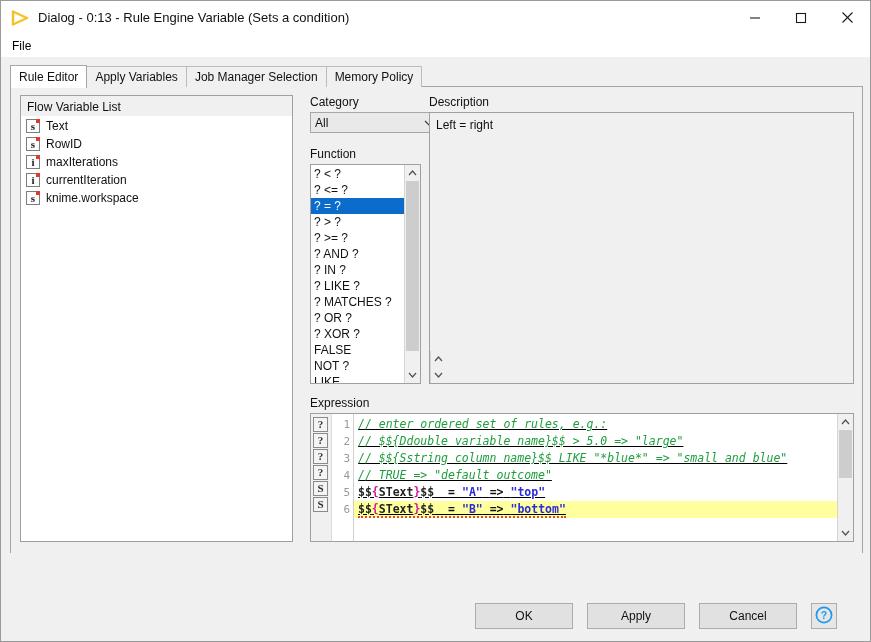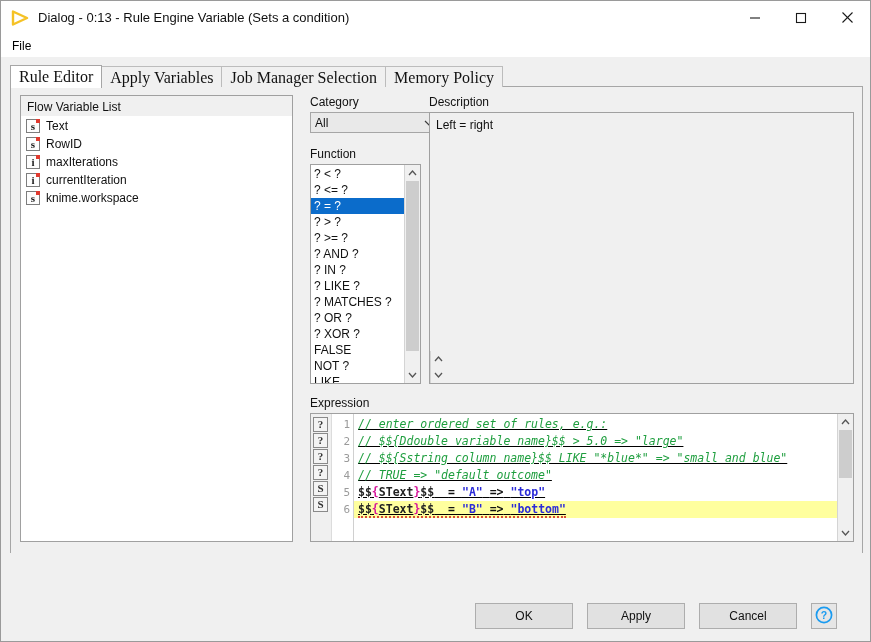--- a/index.html
+++ b/index.html
@@ -91,29 +91,28 @@
     left: 9px; top: 8px;
     height: 22px;
     display: flex;
     align-items: flex-end;
     z-index: 4;
   }
   .tab {
     height: 21px;
     line-height: 21px;
     padding: 0 8px;
-    font-size: 16px;
+    font-size: 12px;
     background: #f0f0f0;
     border: 1px solid #bcbcbc;
     border-bottom: none;
     box-sizing: border-box;
     color: #111;
     white-space: nowrap;
     margin-right: -1px;
-    font-family: Liberation Serif, serif;
   }
   .tab.active {
     background: #ffffff;
     border-color: #a6a6a6;
     height: 23px;
     line-height: 22px;
     margin-bottom: -1px;
     position: relative;
     z-index: 5;
   }

